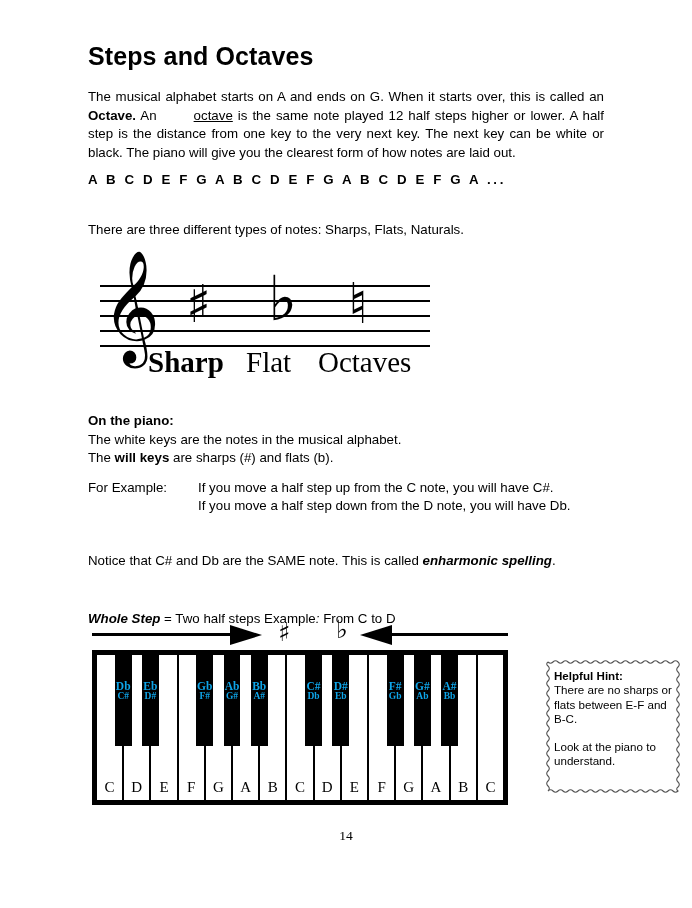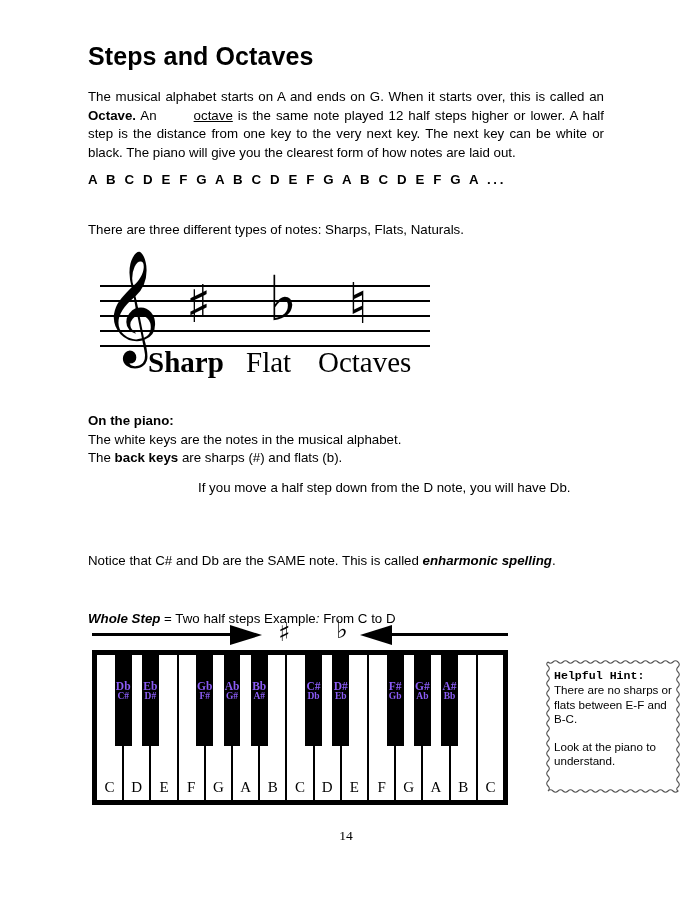--- a/index.html
+++ b/index.html
@@ -181,40 +181,40 @@
     position: absolute;
     top: 0;
     height: 92px;
     background: #000;
     z-index: 5;
   }
   .bkey-label {
     position: absolute;
     top: 26px; left: 0; right: 0;
     text-align: center;
-    color: #8b5cf6;
+    color: #0ea5e9;
     font-family: "Liberation Serif", serif;
     line-height: 1.05;
   }
   .bk-top { font-size: 11.5px; font-weight: bold; display: block; }
   .bk-bot { font-size: 9.5px; font-weight: bold; display: block; }
 
   
   .hint-box {
     position: absolute;
     left: 545px; top: 659px;
     width: 136px; height: 135px;
     background: #fff;
     padding: 10px 9px;
     font-size: 11.6px;
     line-height: 14.4px;
   }
   .hint-wave { position: absolute; left: 0; top: 0; width: 136px; height: 135px; }
   .hint-inner { position: relative; z-index: 2; }
-  .hint-title { font-weight: bold; font-family: Liberation Mono, monospace; }
+  .hint-title { font-weight: bold; }
   .hint-gap { height: 13px; }
 
   
   .pagenum {
     position: absolute;
     left: 0; top: 828px; width: 692px;
     text-align: center;
     font-family: "Liberation Serif", serif;
     font-size: 13.5px;
   }
@@ -248,24 +248,28 @@
     <div class="acc acc-nat">♮</div>
     <div class="fig-label lbl-sharp">Sharp</div>
     <div class="fig-label lbl-flat">Flat</div>
     <div class="fig-label lbl-nat">Octaves</div>
   </div>
 
 
   <div class="para" id="piano-text">
     <div><b>On the piano:</b></div>
     <div>The white keys are the notes in the musical alphabet.</div>
-    <div><span>The </span><b>back keys</b><span> are sharps (#) and flats (b).</span></div>
+    <div><span>The </span><b>will keys</b><span> are sharps (#) and flats (b).</span></div>
   </div>
 
   <div id="example-block">
+    <div class="ex-row">
+      <div class="ex-lead">For Example:</div>
+      <div class="ex-body">If you move a half step up from the C note, you will have C#.</div>
+    </div>
     <div class="ex-row">
       <div class="ex-lead"></div>
       <div class="ex-body">If you move a half step down from the D note, you will have Db.</div>
     </div>
   </div>
 
   <div class="para" id="notice-para">
     <span>Notice that C# and Db are the SAME note. This is called </span><span class="bi">enharmonic spelling</span><span>.</span>
   </div>
 

